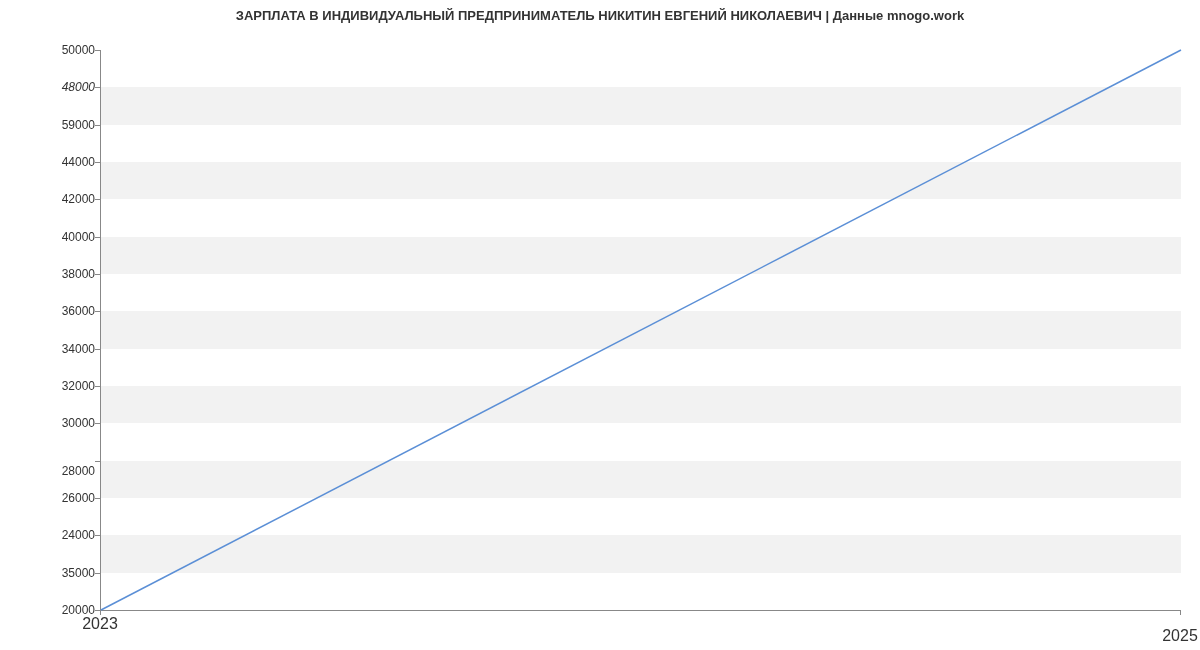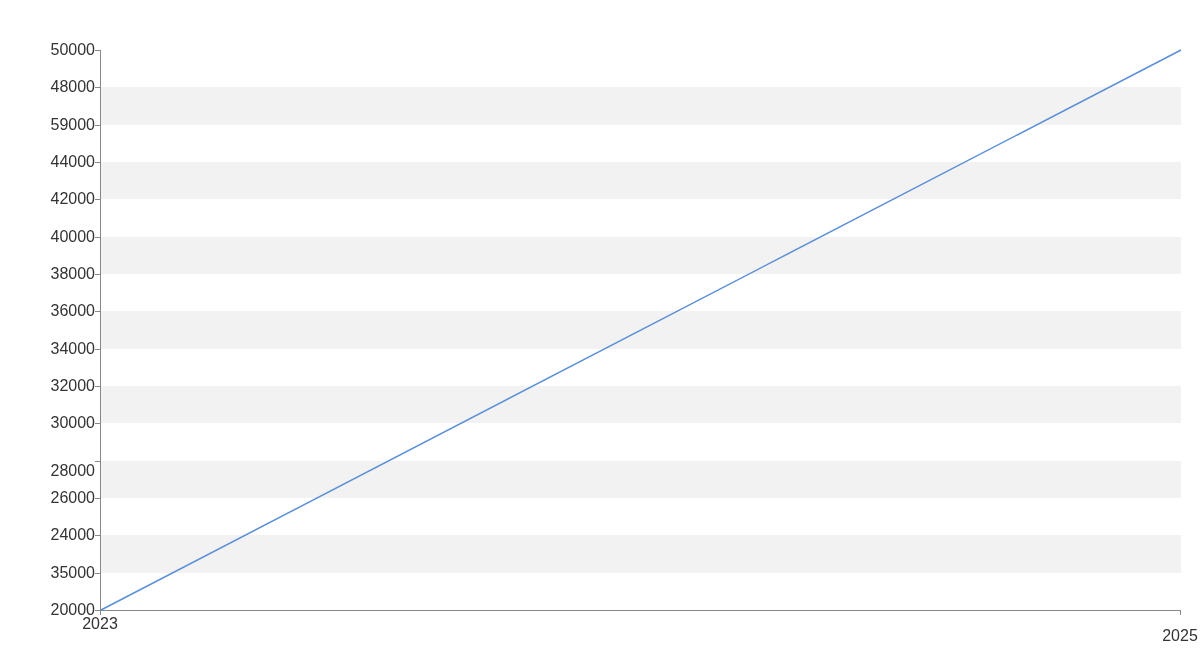--- a/index.html
+++ b/index.html
@@ -41,21 +41,21 @@
     position: absolute;
     left: 0;
     width: 100%;
     background: #f2f2f2;
   }
   .y-tick-label {
     position: absolute;
     right: 1105px;
     width: 60px;
     text-align: right;
-    font-size: 16px;
+    font-size: 12px;
     color: #333;
     transform: translateY(-50%);
   }
   .y-tick-mark {
     position: absolute;
     left: 95px;
     width: 5px;
     height: 1px;
     background: #888;
   }
@@ -79,20 +79,21 @@
     top: 0;
     width: 100%;
     height: 100%;
     overflow: visible;
   }
 </style>
 </head>
 <body>
 
 <div class="chart-container">
+  <div class="chart-title">ЗАРПЛАТА В ИНДИВИДУАЛЬНЫЙ ПРЕДПРИНИМАТЕЛЬ НИКИТИН ЕВГЕНИЙ НИКОЛАЕВИЧ | Данные mnogo.work</div>
 
   <div class="plot-area">
       <div class="grid-band" style="top: 37.3333px; height: 37.3333px;"></div>
       <div class="grid-band" style="top: 112px; height: 37.3333px;"></div>
       <div class="grid-band" style="top: 186.667px; height: 37.3333px;"></div>
       <div class="grid-band" style="top: 261.333px; height: 37.3333px;"></div>
       <div class="grid-band" style="top: 336px; height: 37.3333px;"></div>
       <div class="grid-band" style="top: 410.667px; height: 37.3333px;"></div>
       <div class="grid-band" style="top: 485.333px; height: 37.3333px;"></div>
 
@@ -121,21 +122,21 @@
     <div class="y-tick-label" style="top: 274px;">38000</div>
     <div class="y-tick-mark" style="top: 274px;"></div>
     <div class="y-tick-label" style="top: 236.667px;">40000</div>
     <div class="y-tick-mark" style="top: 236.667px;"></div>
     <div class="y-tick-label" style="top: 199.333px;">42000</div>
     <div class="y-tick-mark" style="top: 199.333px;"></div>
     <div class="y-tick-label" style="top: 162px;">44000</div>
     <div class="y-tick-mark" style="top: 162px;"></div>
     <div class="y-tick-label" style="top: 124.667px;">59000</div>
     <div class="y-tick-mark" style="top: 124.667px;"></div>
-    <div class="y-tick-label" style="top: 87.3333px;">48000</div>
+    <div class="y-tick-label" style="top: 87.3333px; font-style: italic;">48000</div>
     <div class="y-tick-mark" style="top: 87.3333px;"></div>
     <div class="y-tick-label" style="top: 50px;">50000</div>
     <div class="y-tick-mark" style="top: 50px;"></div>
     <div class="x-tick-label" style="left: 100px;">2023</div>
     <div class="x-tick-mark" style="left: 100px;"></div>
     <div class="x-tick-label" style="left: 1180px; margin-top: 12px;">2025</div>
     <div class="x-tick-mark" style="left: 1180px;"></div>
   </div>
 
 </body></html>

